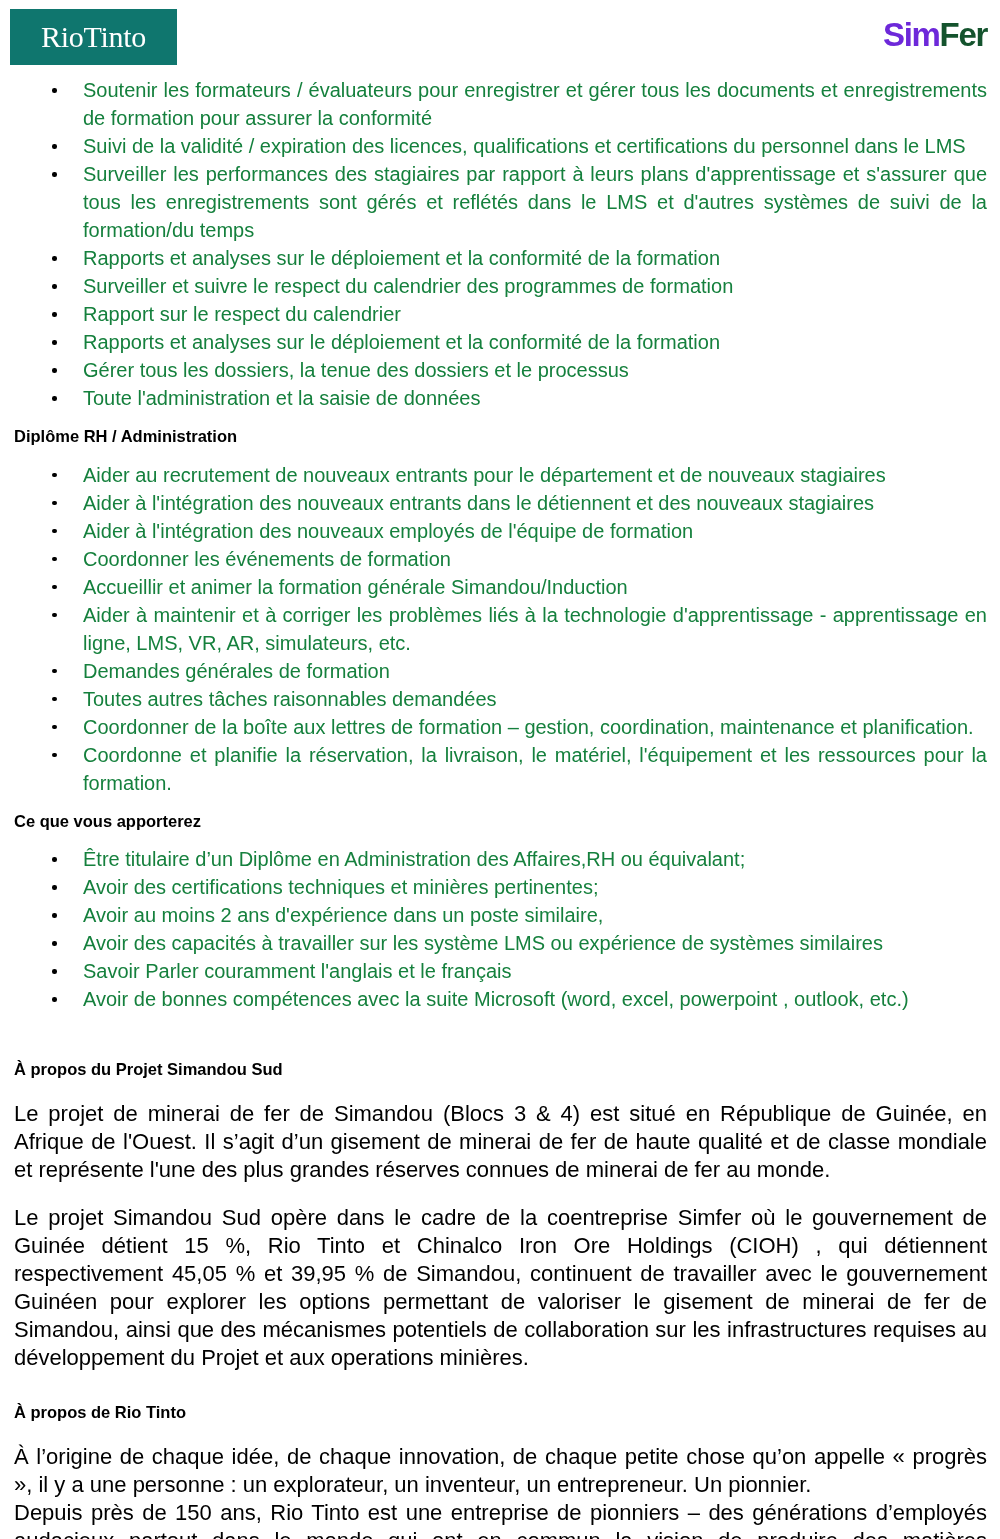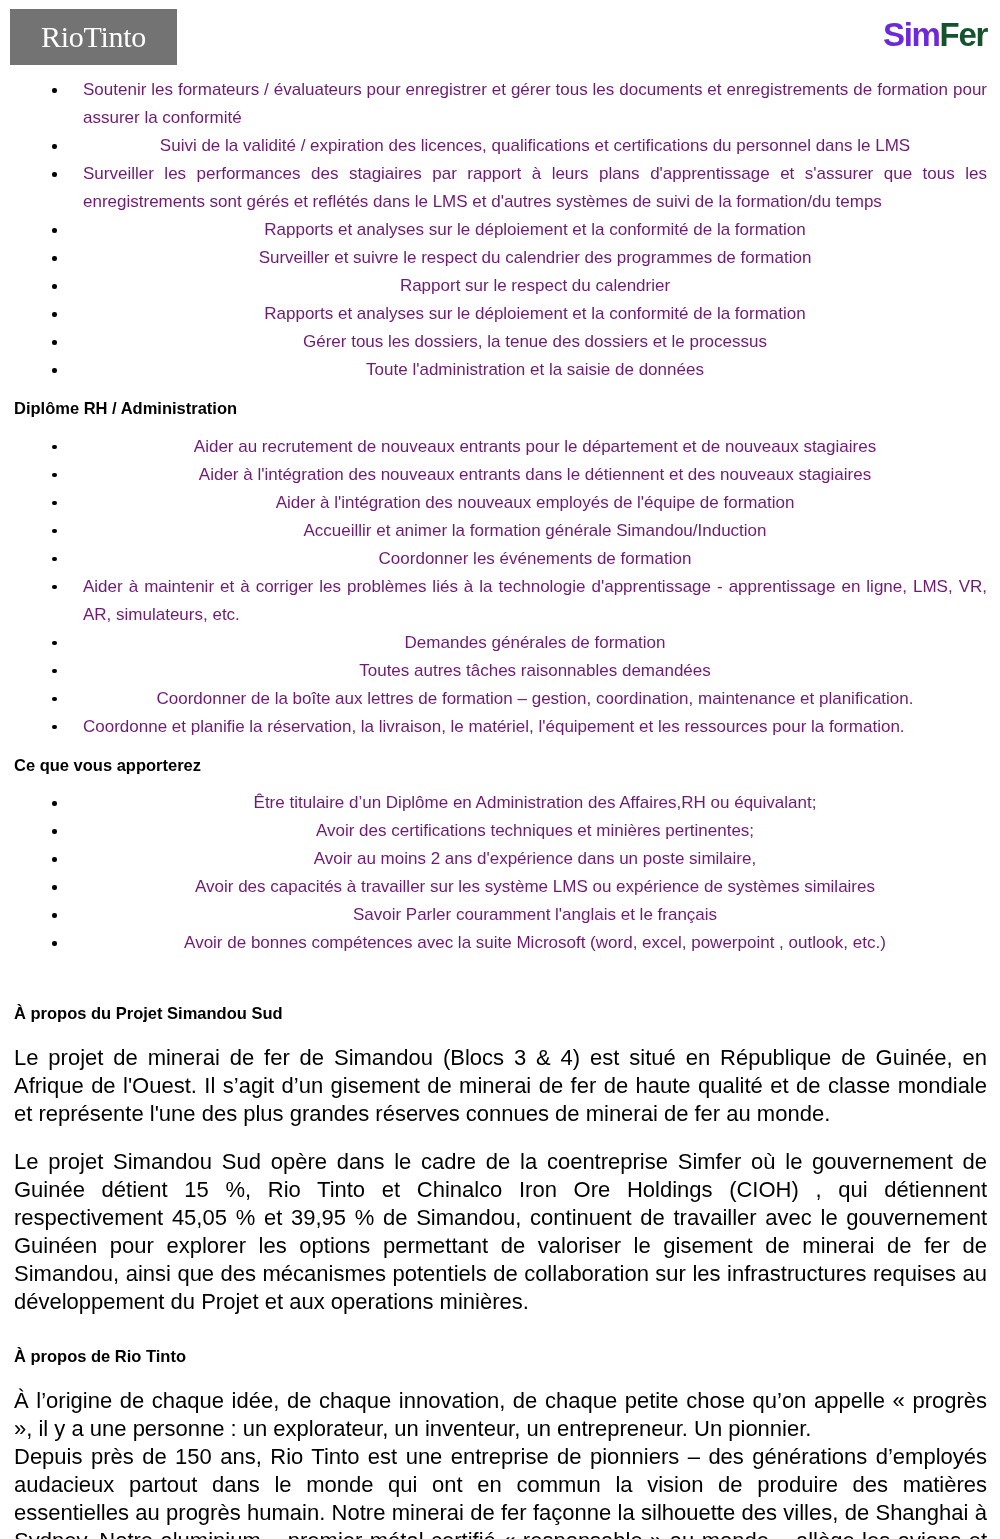--- a/index.html
+++ b/index.html
@@ -22,21 +22,21 @@
     position: relative;
     height: 76px;
     width: 1000px;
   }
   .logo-riotinto {
     position: absolute;
     left: 10px;
     top: 9px;
     width: 167px;
     height: 56px;
-    background: #737373;
+    background: #0f766e;
     display: flex;
     align-items: center;
     justify-content: center;
   }
   .logo-riotinto-text {
     font-family: "Liberation Serif", serif;
     font-size: 30px;
     line-height: 1;
     color: #ffffff;
     letter-spacing: -0.3px;
@@ -72,26 +72,26 @@
   }
 
   ul.bullets {
     list-style: none;
     margin: 0;
     padding: 0;
   }
   ul.bullets > li {
     position: relative;
     padding-left: 69px;
-    font-size: 17px;
+    font-size: 20px;
     line-height: 28px;
     text-align: justify;
     text-justify: inter-word;
     margin: 0 0 0 0;
-    color: #701a75;
+    color: #15803d;
   }
   ul.bullets > li::before {
     content: "";
     position: absolute;
     left: 38px;
     top: 12px;
     width: 4.5px;
     height: 4.5px;
     border-radius: 50%;
     background: #000000;
@@ -108,21 +108,21 @@
     margin: 0;
     padding: 0;
     color: #000000;
   }
 
   .sp-sm  { height: 14px; }
   .sp-md  { height: 20px; }
   .sp-lg  { height: 30px; }
   .sp-xl  { height: 46px; }
 
-  .nojustify { text-align: center; }
+  .nojustify { text-align: left; }
 </style>
 </head>
 <body>
 
 <div class="doc-header">
   <div class="logo-riotinto">
     <span class="logo-riotinto-text">RioTinto</span>
   </div>
   <div class="logo-simfer">
     <span class="sim">Sim</span><span class="fer">Fer</span>
@@ -171,26 +171,26 @@
     <li>
         <span class="li-text nojustify">Aider au recrutement de nouveaux entrants pour le département et de nouveaux stagiaires</span>
       </li>
     <li>
         <span class="li-text nojustify">Aider à l'intégration des nouveaux entrants dans le détiennent et des nouveaux stagiaires</span>
       </li>
     <li>
         <span class="li-text nojustify">Aider à l'intégration des nouveaux employés de l'équipe de formation</span>
       </li>
     <li>
+        <span class="li-text nojustify">Coordonner les événements de formation</span>
+      </li>
+    <li>
         <span class="li-text nojustify">Accueillir et animer la formation générale Simandou/Induction</span>
       </li>
     <li>
-        <span class="li-text nojustify">Coordonner les événements de formation</span>
-      </li>
-    <li>
         <span class="li-text">Aider à maintenir et à corriger les problèmes liés à la technologie d'apprentissage - apprentissage en ligne, LMS, VR, AR, simulateurs, etc.</span>
       </li>
     <li>
         <span class="li-text nojustify">Demandes générales de formation</span>
       </li>
     <li>
         <span class="li-text nojustify">Toutes autres tâches raisonnables demandées</span>
       </li>
     <li>
         <span class="li-text nojustify">Coordonner de la boîte aux lettres de formation – gestion, coordination, maintenance et planification.</span>

